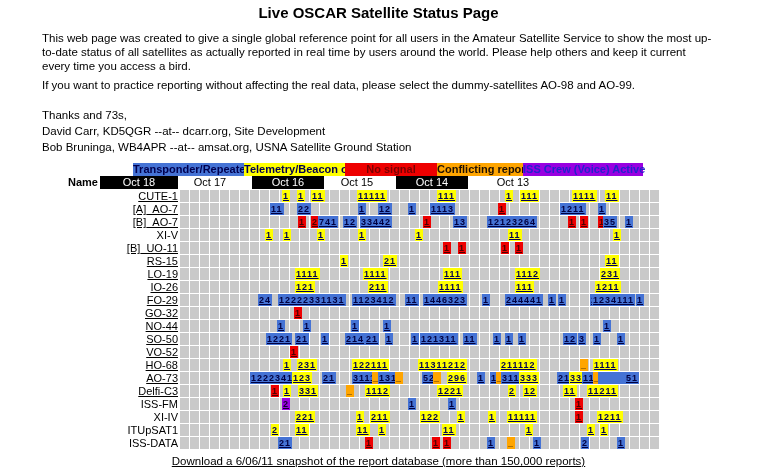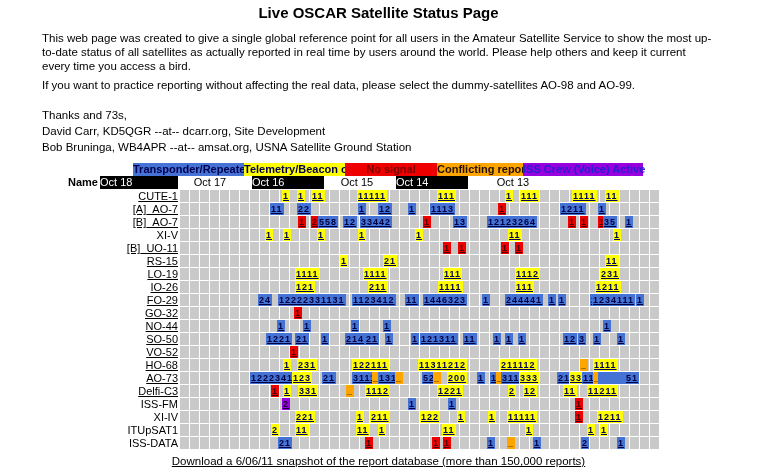--- a/index.html
+++ b/index.html
@@ -22,21 +22,21 @@
      background:repeating-linear-gradient(to right,#c9c9c9 0px,#c9c9c9 9px,#ffffff 9px,#ffffff 10px);
      border-bottom:1px solid #fff;}
   .run{position:absolute;top:0;height:12px;line-height:12px;font-size:9px;font-weight:bold;
      letter-spacing:1px;padding:0 1px;text-decoration:underline;white-space:nowrap;cursor:pointer;}
   .run.noul{text-decoration:none;}
   
   #header-row{display:flex;height:14px;}
   #name-hdr{width:98px;text-align:right;font-size:11px;font-weight:bold;line-height:13px;padding-right:2px;}
   #date-strip{position:relative;width:480px;height:13px;background:#fff;}
   .date-box{position:absolute;top:0;height:13px;line-height:13px;background:#000;color:#fff;
-     font-size:11px;}
+     font-size:11px;text-align:center;}
   .date-plain{position:absolute;top:0;height:13px;line-height:13px;font-size:11px;color:#000;
      transform:translateX(-50%);white-space:nowrap;}
   #download-line{text-align:center;font-size:11.5px;margin-top:5px;}
   #download-link{text-decoration:underline;cursor:pointer;}
   #note-line{text-align:center;font-size:12px;font-weight:bold;margin-top:12px;}
 </style>
 </head>
 <body>
 
 <div id="page">
@@ -96,21 +96,21 @@
           <span class="run" style="left: 318px; background: rgb(238, 0, 0); color: rgb(74, 0, 0);">1</span>
           <span class="run" style="left: 380px; background: rgb(69, 115, 213); color: rgb(0, 0, 64);">1211</span>
           <span class="run" style="left: 418px; background: rgb(69, 115, 213); color: rgb(0, 0, 64);">1</span>
         </div>
       </div>
       <div class="sat-row">
         <div class="sat-name lnk">[B]_AO-7</div>
         <div class="cells">
           <span class="run" style="left: 118px; background: rgb(238, 0, 0); color: rgb(74, 0, 0);">1</span>
           <span class="run" style="left: 131px; background: rgb(238, 0, 0); color: rgb(74, 0, 0);">2</span>
-          <span class="run" style="left: 138px; background: rgb(69, 115, 213); color: rgb(0, 0, 64);">558</span>
+          <span class="run" style="left: 138px; background: rgb(69, 115, 213); color: rgb(0, 0, 64);">741</span>
           <span class="run" style="left: 163px; background: rgb(69, 115, 213); color: rgb(0, 0, 64);">12</span>
           <span class="run" style="left: 180px; background: rgb(69, 115, 213); color: rgb(0, 0, 64);">33442</span>
           <span class="run" style="left: 243px; background: rgb(238, 0, 0); color: rgb(74, 0, 0);">1</span>
           <span class="run" style="left: 273px; background: rgb(69, 115, 213); color: rgb(0, 0, 64);">13</span>
           <span class="run" style="left: 307px; background: rgb(69, 115, 213); color: rgb(0, 0, 64);">12123264</span>
           <span class="run" style="left: 388px; background: rgb(238, 0, 0); color: rgb(74, 0, 0);">1</span>
           <span class="run" style="left: 400px; background: rgb(238, 0, 0); color: rgb(74, 0, 0);">1</span>
           <span class="run" style="left: 418px; background: rgb(238, 0, 0); color: rgb(74, 0, 0);">1</span>
           <span class="run" style="left: 423px; background: rgb(69, 115, 213); color: rgb(0, 0, 64);">35</span>
           <span class="run" style="left: 445px; background: rgb(69, 115, 213); color: rgb(0, 0, 64);">1</span>
@@ -242,21 +242,21 @@
         <div class="cells">
           <span class="run" style="left: 70px; background: rgb(69, 115, 213); color: rgb(0, 0, 64);">1222341</span>
           <span class="run" style="left: 112px; background: rgb(255, 255, 0); color: rgb(0, 0, 85);">123</span>
           <span class="run" style="left: 142px; background: rgb(69, 115, 213); color: rgb(0, 0, 64);">21</span>
           <span class="run" style="left: 172px; background: rgb(69, 115, 213); color: rgb(0, 0, 64);">3111</span>
           <span class="run noul" style="left: 192px; background: rgb(255, 165, 0); color: rgb(17, 17, 17);">_</span>
           <span class="run" style="left: 198px; background: rgb(69, 115, 213); color: rgb(0, 0, 64);">131</span>
           <span class="run noul" style="left: 215px; background: rgb(255, 165, 0); color: rgb(17, 17, 17);">_</span>
           <span class="run" style="left: 242px; background: rgb(69, 115, 213); color: rgb(0, 0, 64);">52</span>
           <span class="run noul" style="left: 253px; background: rgb(255, 165, 0); color: rgb(17, 17, 17);">_</span>
-          <span class="run" style="left: 267px; background: rgb(255, 255, 0); color: rgb(0, 0, 85);">200</span>
+          <span class="run" style="left: 267px; background: rgb(255, 255, 0); color: rgb(0, 0, 85);">296</span>
           <span class="run" style="left: 297px; background: rgb(69, 115, 213); color: rgb(0, 0, 64);">1</span>
           <span class="run" style="left: 310px; background: rgb(69, 115, 213); color: rgb(0, 0, 64);">1</span>
           <span class="run noul" style="left: 316px; background: rgb(255, 165, 0); color: rgb(17, 17, 17);">_</span>
           <span class="run" style="left: 321px; background: rgb(69, 115, 213); color: rgb(0, 0, 64);">311</span>
           <span class="run" style="left: 339px; background: rgb(255, 255, 0); color: rgb(0, 0, 85);">333</span>
           <span class="run" style="left: 377px; background: rgb(69, 115, 213); color: rgb(0, 0, 64);">21</span>
           <span class="run" style="left: 389px; background: rgb(255, 255, 0); color: rgb(0, 0, 85);">33</span>
           <span class="run" style="left: 402px; background: rgb(69, 115, 213); color: rgb(0, 0, 64);">11</span>
           <span class="run noul" style="left: 413px; background: rgb(255, 165, 0); color: rgb(17, 17, 17);">_</span>
           <span class="run" style="left: 418px; background: rgb(69, 115, 213); color: rgb(0, 0, 64); padding-left: 28px;">51</span>

